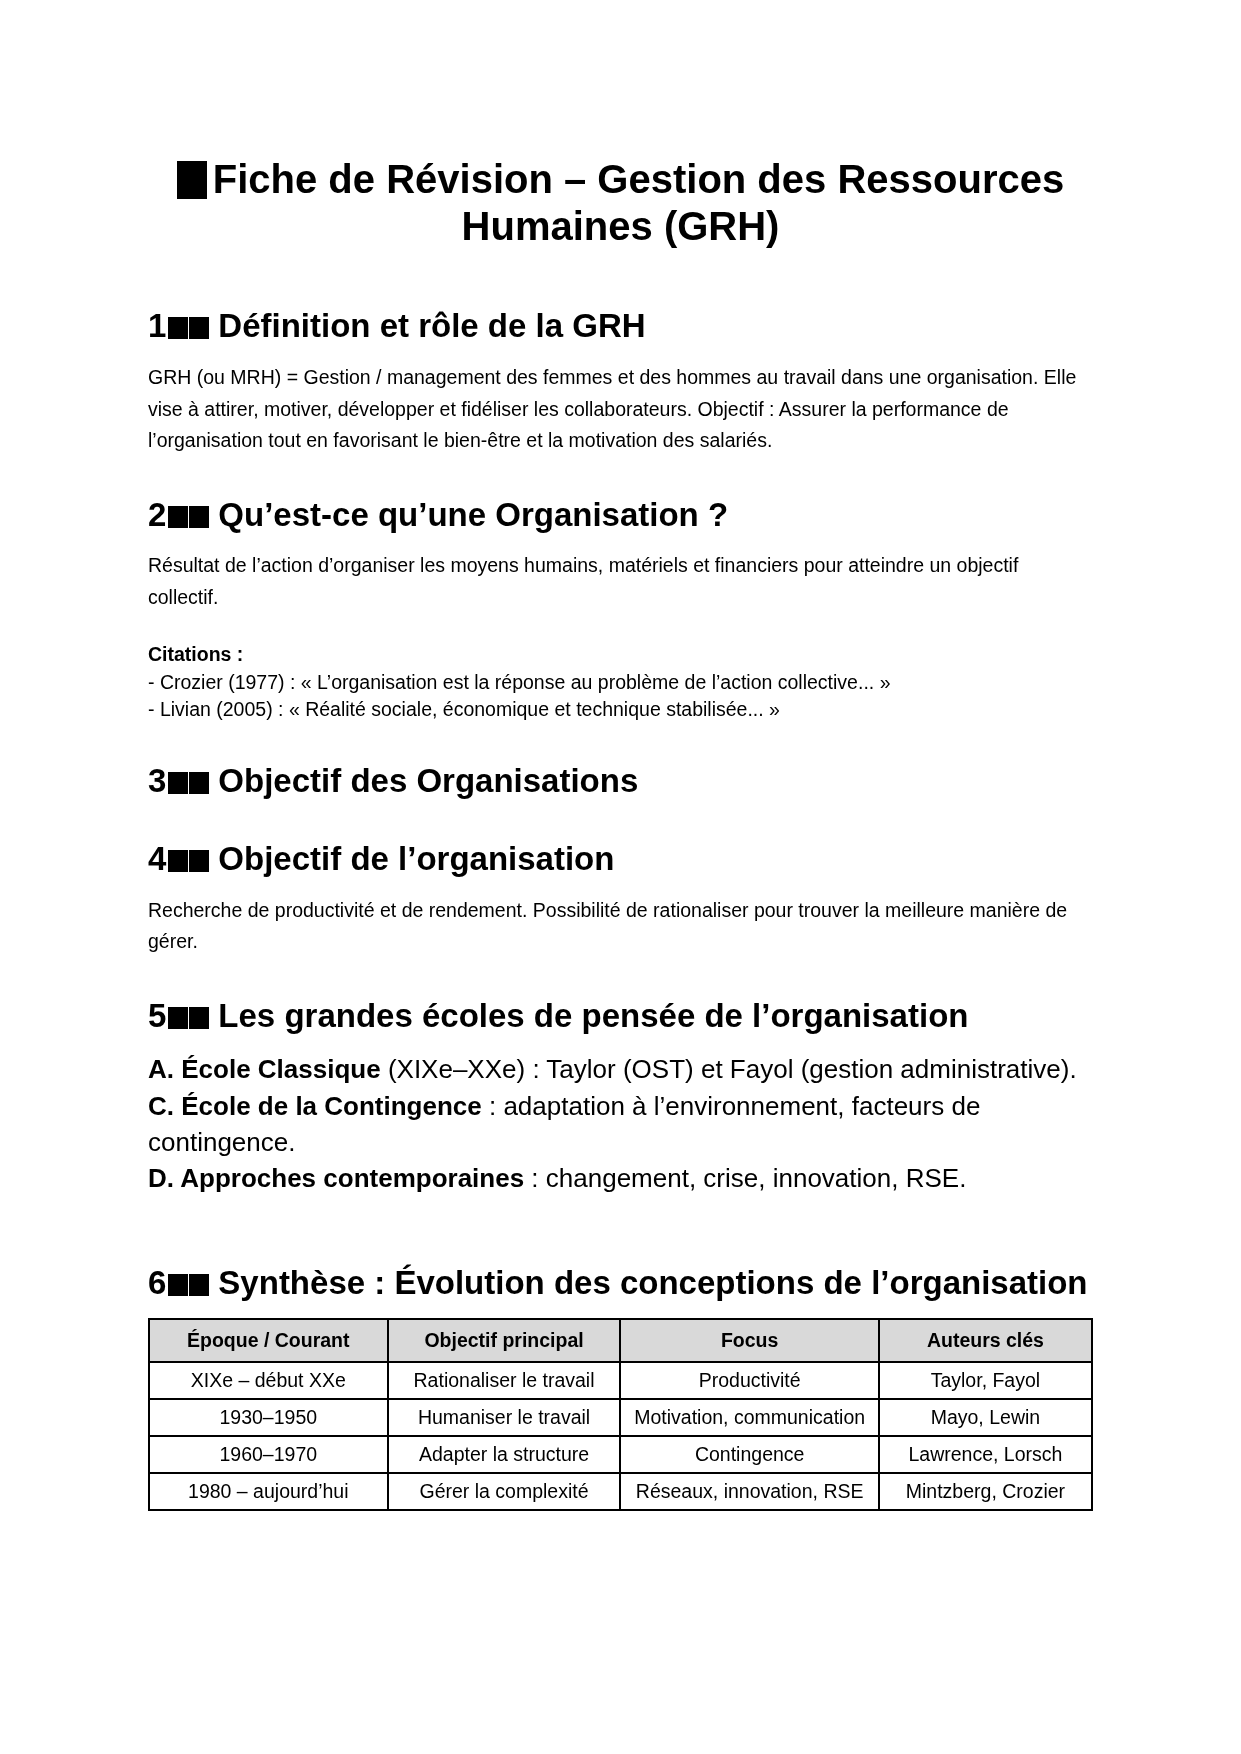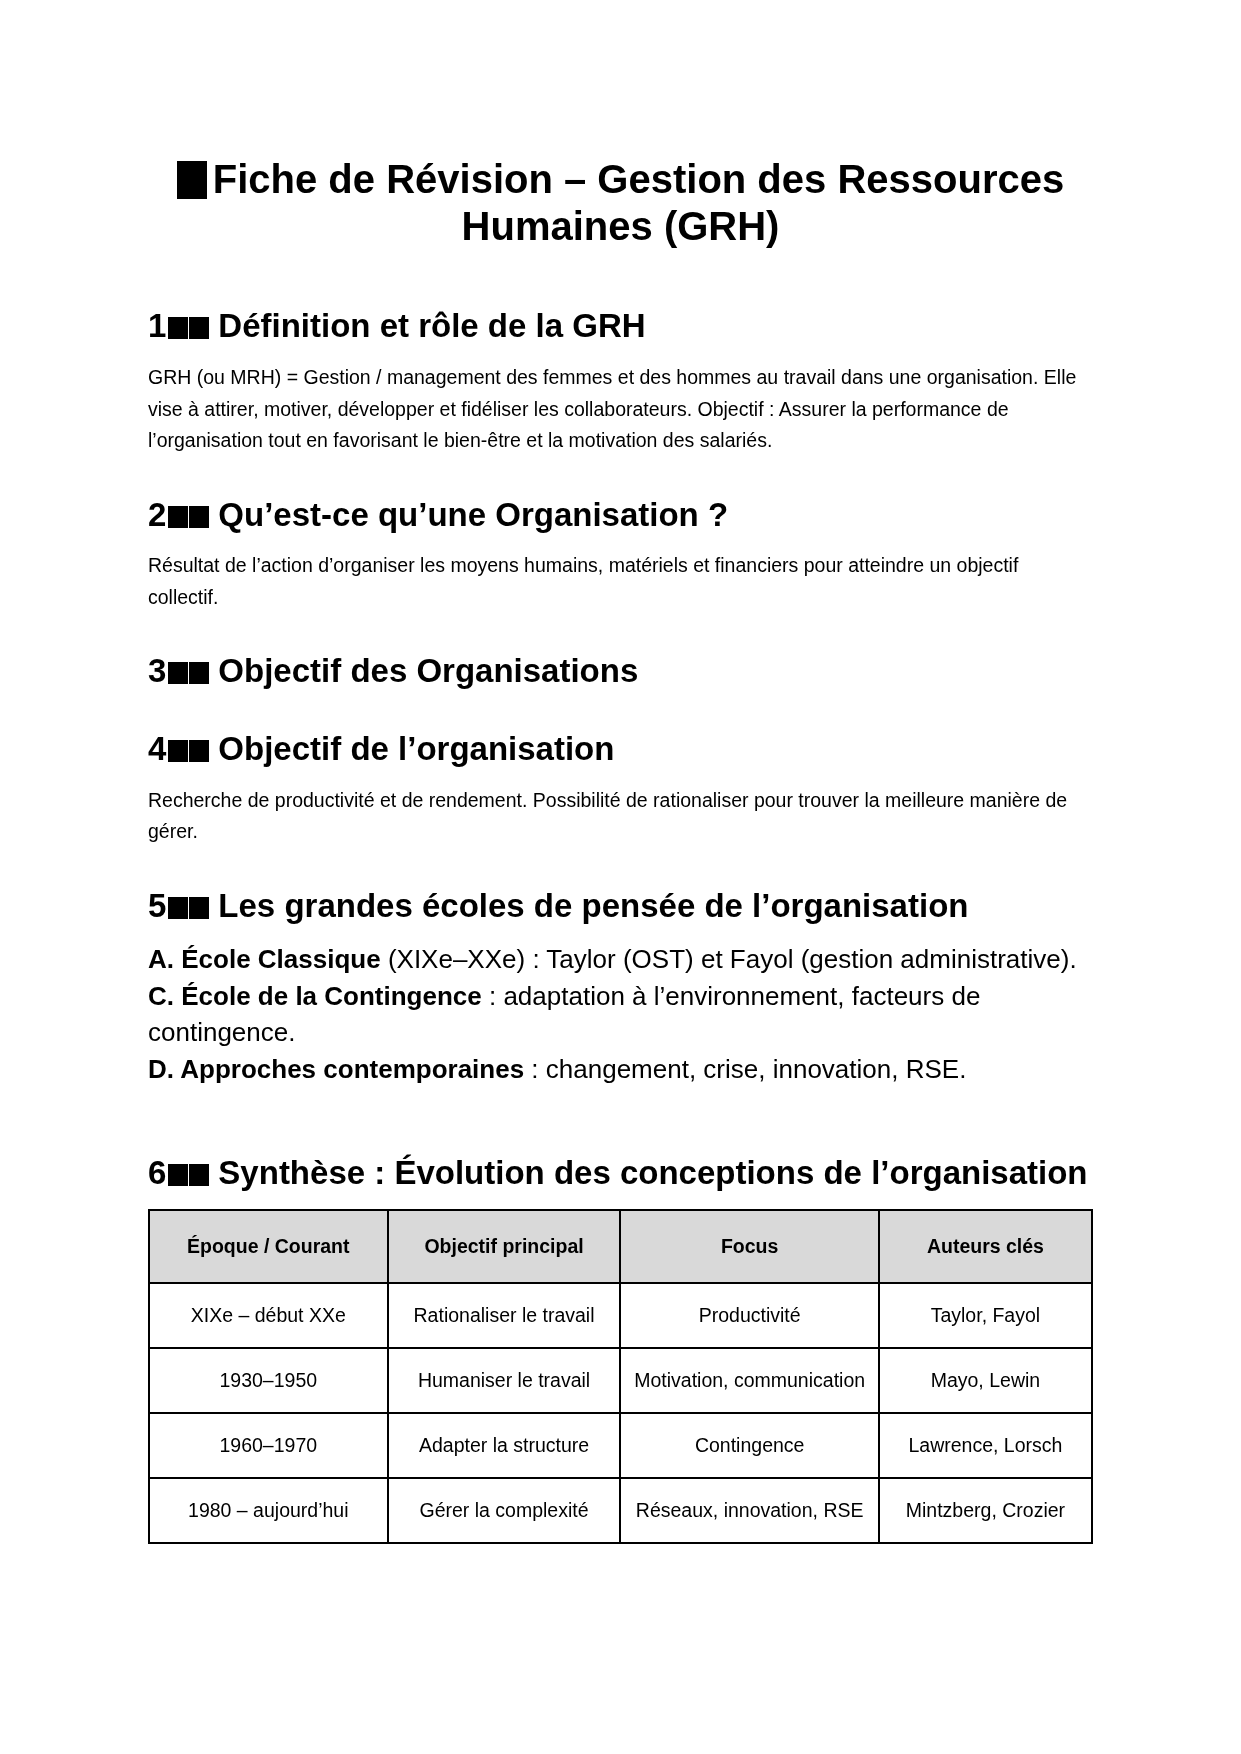--- a/index.html
+++ b/index.html
@@ -67,26 +67,26 @@
   .synthesis-table {
     width: 100%;
     border-collapse: collapse;
     font-size: 19.5px;
     margin-top: 2px;
   }
   .synthesis-table th, .synthesis-table td {
     border: 2px solid #000000;
     text-align: center;
     vertical-align: middle;
-    padding: 20px 2px;
+    padding: 6px 2px;
   }
   .synthesis-table th {
     background: #d9d9d9;
     font-weight: bold;
-    padding: 24px 2px;
+    padding: 9px 2px;
   }
   col.c1 { width: 25.3%; }
   col.c2 { width: 24.7%; }
   col.c3 { width: 27.4%; }
   col.c4 { width: 22.6%; }
 </style>
 </head>
 <body>
 
 <div class="page">
@@ -95,20 +95,25 @@
     <h1 class="doc-title"><span class="title-box"></span><span>Fiche de Révision – Gestion des Ressources Humaines (GRH)</span></h1>
 
     <div class="section">
       <h2 class="sec-heading"><span class="sec-num">1</span><span class="sec-boxes"><span class="box"></span><span class="box"></span></span><span>Définition et rôle de la GRH</span></h2>
       <p class="body-p">GRH (ou MRH) = Gestion / management des femmes et des hommes au travail dans une organisation. Elle vise à attirer, motiver, développer et fidéliser les collaborateurs. Objectif : Assurer la performance de l’organisation tout en favorisant le bien-être et la motivation des salariés.</p>
     </div>
 
     <div class="section">
       <h2 class="sec-heading"><span class="sec-num">2</span><span class="sec-boxes"><span class="box"></span><span class="box"></span></span><span>Qu’est-ce qu’une Organisation ?</span></h2>
       <p class="body-p">Résultat de l’action d’organiser les moyens humains, matériels et financiers pour atteindre un objectif collectif.</p>
+      <div class="citations">
+        <span class="citations-label">Citations :</span>
+        <span class="citation-line">- Crozier (1977) : « L’organisation est la réponse au problème de l’action collective... »</span>
+        <span class="citation-line">- Livian (2005) : « Réalité sociale, économique et technique stabilisée... »</span>
+      </div>
     </div>
 
     <div class="section">
       <h2 class="sec-heading"><span class="sec-num">3</span><span class="sec-boxes"><span class="box"></span><span class="box"></span></span><span>Objectif des Organisations</span></h2>
     </div>
 
     <div class="section">
       <h2 class="sec-heading"><span class="sec-num">4</span><span class="sec-boxes"><span class="box"></span><span class="box"></span></span><span>Objectif de l’organisation</span></h2>
       <p class="body-p">Recherche de productivité et de rendement. Possibilité de rationaliser pour trouver la meilleure manière de gérer.</p>
     </div>

